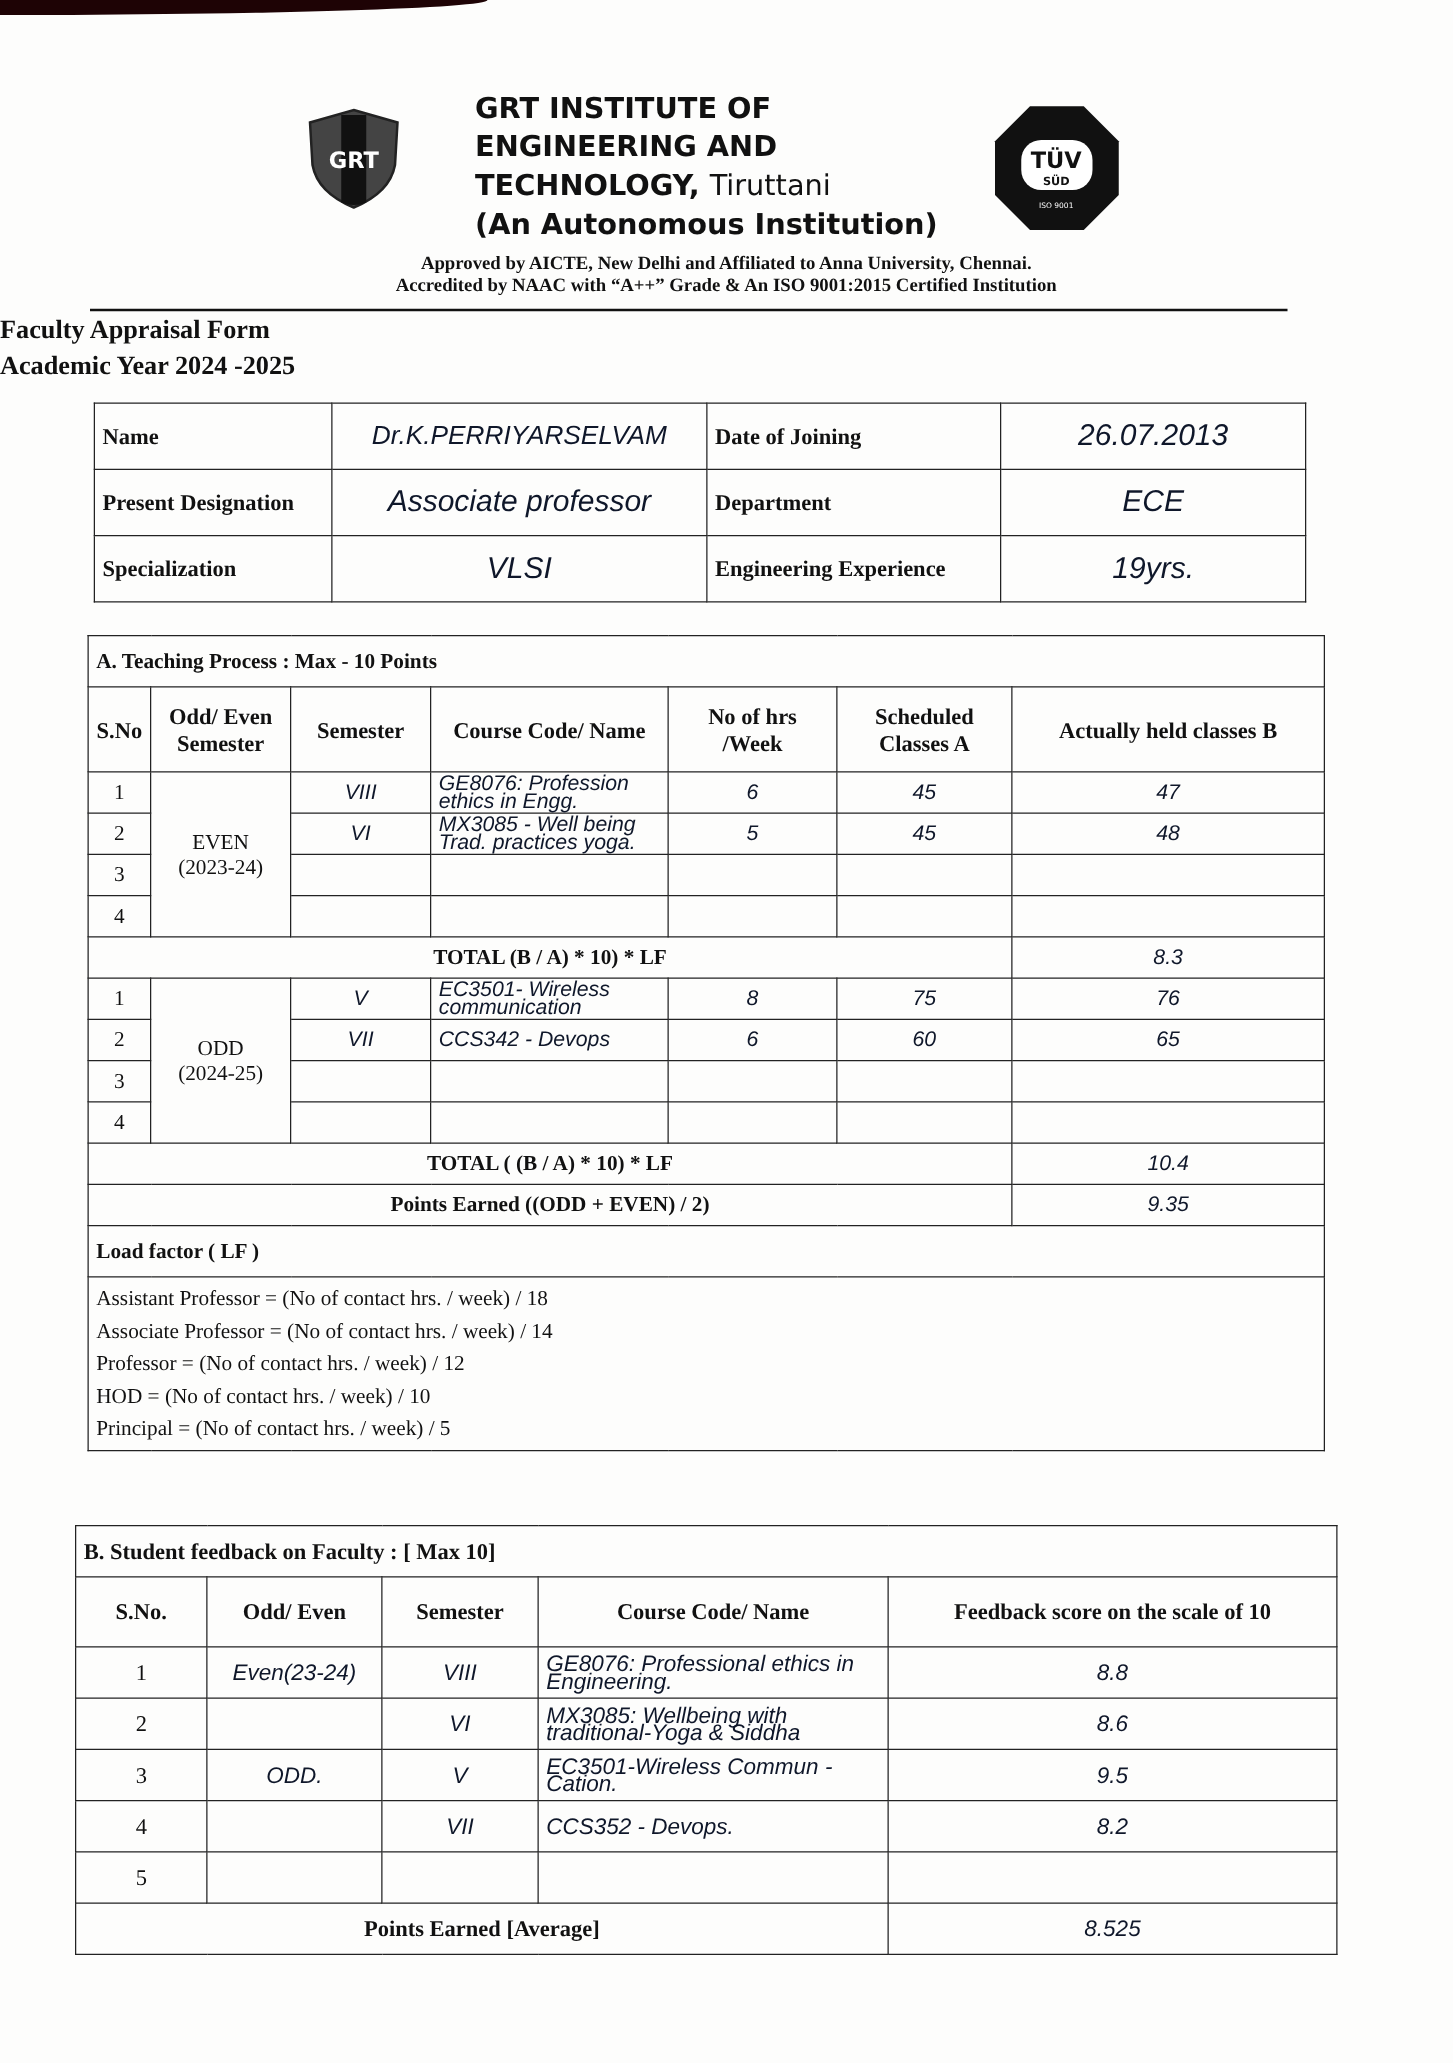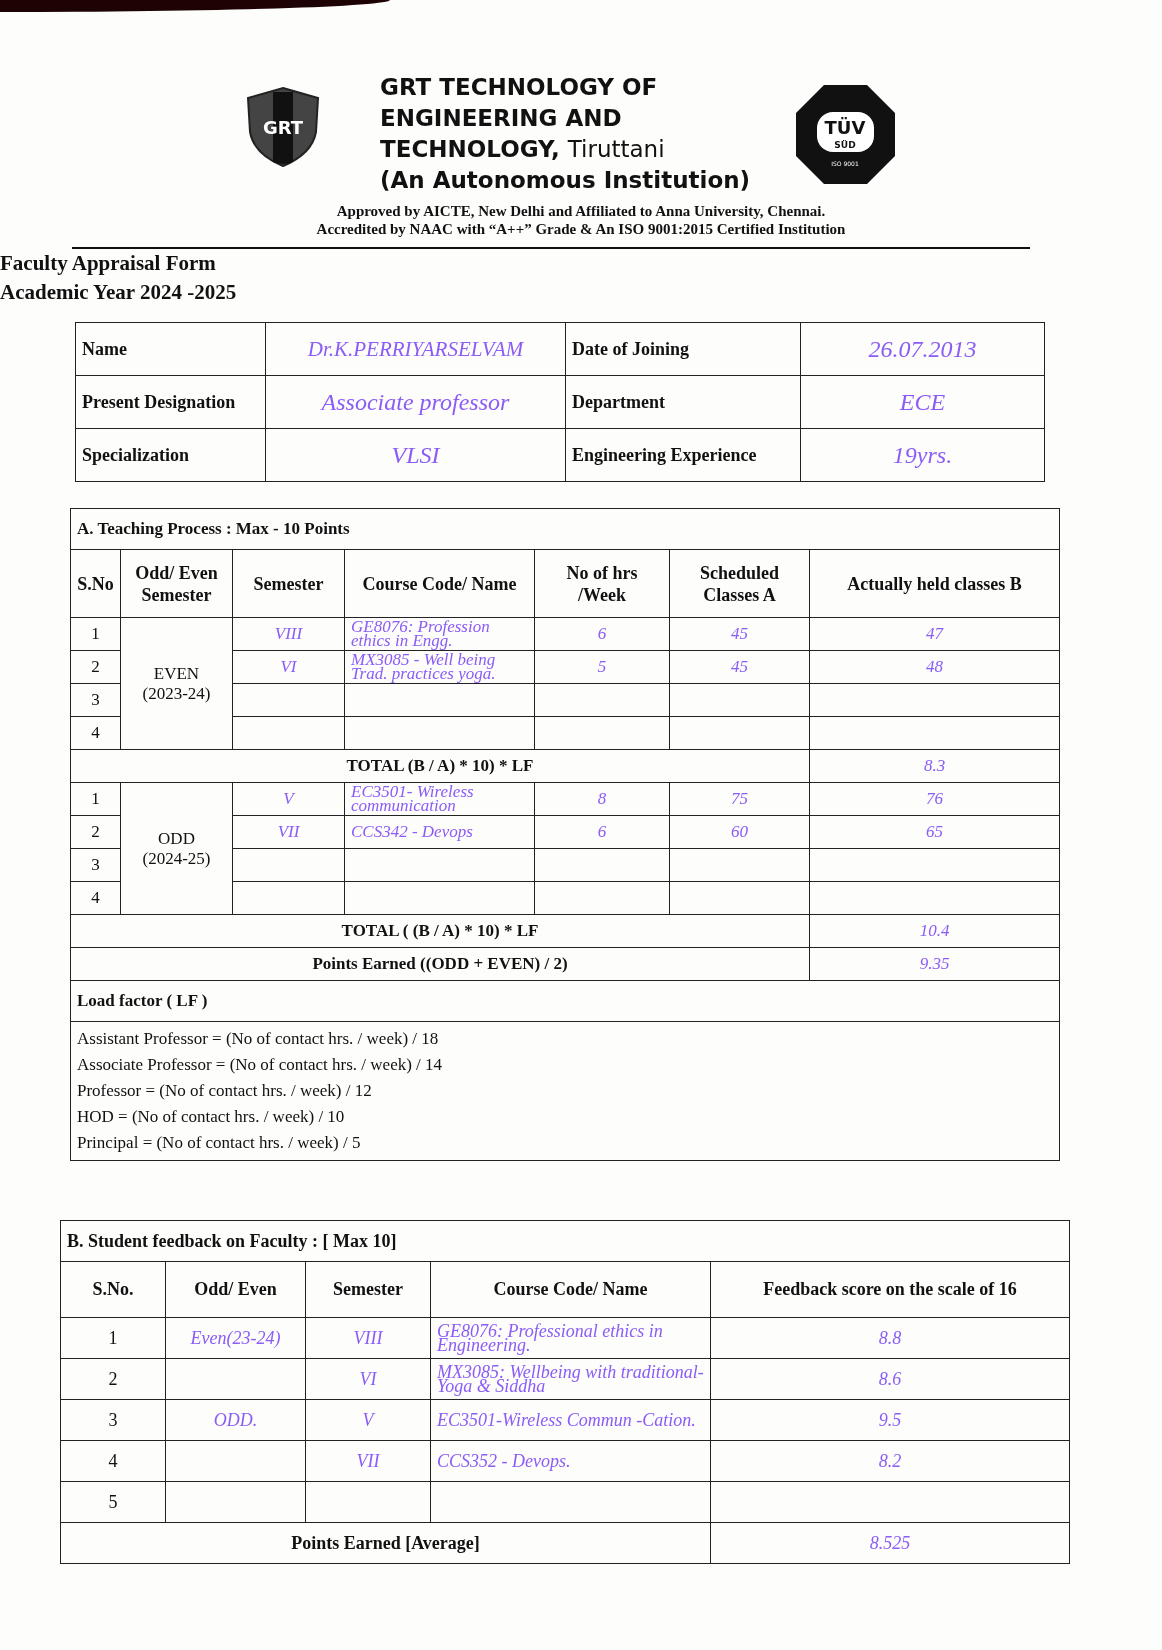--- a/index.html
+++ b/index.html
@@ -1,20 +1,20 @@
 <!DOCTYPE html>
 <html><head>
 <meta charset="utf-8">
 <style>
   html, body { margin:0; padding:0; }
   body { width:1162px; height:1650px; background:#fdfdfc; position:relative; overflow:hidden;
          font-family:"Liberation Serif", "DejaVu Serif", serif; color:#111; }
   .topband { position:absolute; left:0; top:0; width:390px; height:12px; background:#1e0305;
              border-bottom-right-radius:100% 100%; }
-  .hw { font-family:Liberation Serif, serif; color:#8b5cf6; font-style:italic; }
+  .hw { font-family:Liberation Sans, sans-serif; color:#0f172a; font-style:italic; }
   .header { position:absolute; left:225px; top:72px; width:700px; height:130px; }
   .logo-grt { position:absolute; left:13px; top:12px; width:90px; height:90px; }
   .title { position:absolute; left:155px; top:0; font-family:"DejaVu Sans", sans-serif; font-weight:bold;
            font-size:23px; line-height:31px; }
   .title .light { font-weight:normal;margin-top:32px; }
   .logo-tuv { position:absolute; left:568px; top:10px; width:105px; height:105px; }
   .approved { position:absolute; left:0; top:202px; width:1162px; text-align:center; font-weight:bold; font-size:15px; line-height:18px; }
   .hrule { position:absolute; left:72px; top:247px; width:958px; height:2px; background:#111; }
   .formtitle { position:absolute; left:0; top:249px; width:1016px; text-align:left; font-weight:bold; font-size:21px; line-height:29px; }
   table { border-collapse:collapse; position:absolute; }
@@ -40,21 +40,21 @@
 
 <div class="topband"></div>
 
 <div class="header">
   <svg class="logo-grt" viewBox="0 0 90 90">
     <path d="M45 4 L80 14 L78 48 Q74 70 45 82 Q16 70 12 48 L10 14 Z" fill="#444" stroke="#222" stroke-width="2"></path>
     <path d="M35 8 L55 8 L55 78 Q45 82 35 78 Z" fill="#111"></path>
     <text x="45" y="50" text-anchor="middle" fill="#fff" font-size="18" font-weight="bold" font-family="DejaVu Sans, sans-serif">GRT</text>
   </svg>
   <div class="title">
-    <div>GRT TECHNOLOGY OF</div>
+    <div>GRT INSTITUTE OF</div>
     <div>ENGINEERING AND</div>
     <div><span>TECHNOLOGY,</span> <span class="light">Tiruttani</span></div>
     <div>(An Autonomous Institution)</div>
   </div>
   <svg class="logo-tuv" viewBox="0 0 105 105">
     <polygon points="31,3 74,3 102,31 102,74 74,102 31,102 3,74 3,31" fill="#111"></polygon>
     <rect x="24" y="30" width="57" height="40" rx="16" fill="#fff"></rect>
     <text x="52" y="52" text-anchor="middle" font-size="18" font-weight="bold" fill="#111" font-family="DejaVu Sans, sans-serif">TÜV</text>
     <text x="52" y="66" text-anchor="middle" font-size="9" font-weight="bold" fill="#111" font-family="DejaVu Sans, sans-serif">SÜD</text>
     <text x="52" y="84" text-anchor="middle" font-size="6" fill="#fff" font-family="DejaVu Sans, sans-serif">ISO 9001</text>
@@ -232,21 +232,21 @@
     </colgroup>
   <tbody>
       <tr>
         <td colspan="5" class="sectitle" style="height:48px">B. Student feedback  on Faculty : [ Max 10]</td>
       </tr>
   <tr>
     <th>S.No.</th>
     <th>Odd/ Even</th>
     <th>Semester</th>
     <th>Course Code/ Name</th>
-    <th>Feedback score on the scale of 16</th>
+    <th>Feedback score on the scale of 10</th>
   </tr>
   <tr>
     <td>1</td>
     <td class="hw">Even(23-24)</td>
     <td class="hw big-hw">VIII</td>
     <td class="hw small-hw">GE8076: Professional ethics in Engineering.</td>
     <td class="hw big-hw">8.8</td>
   </tr>
   <tr>
     <td>2</td>

